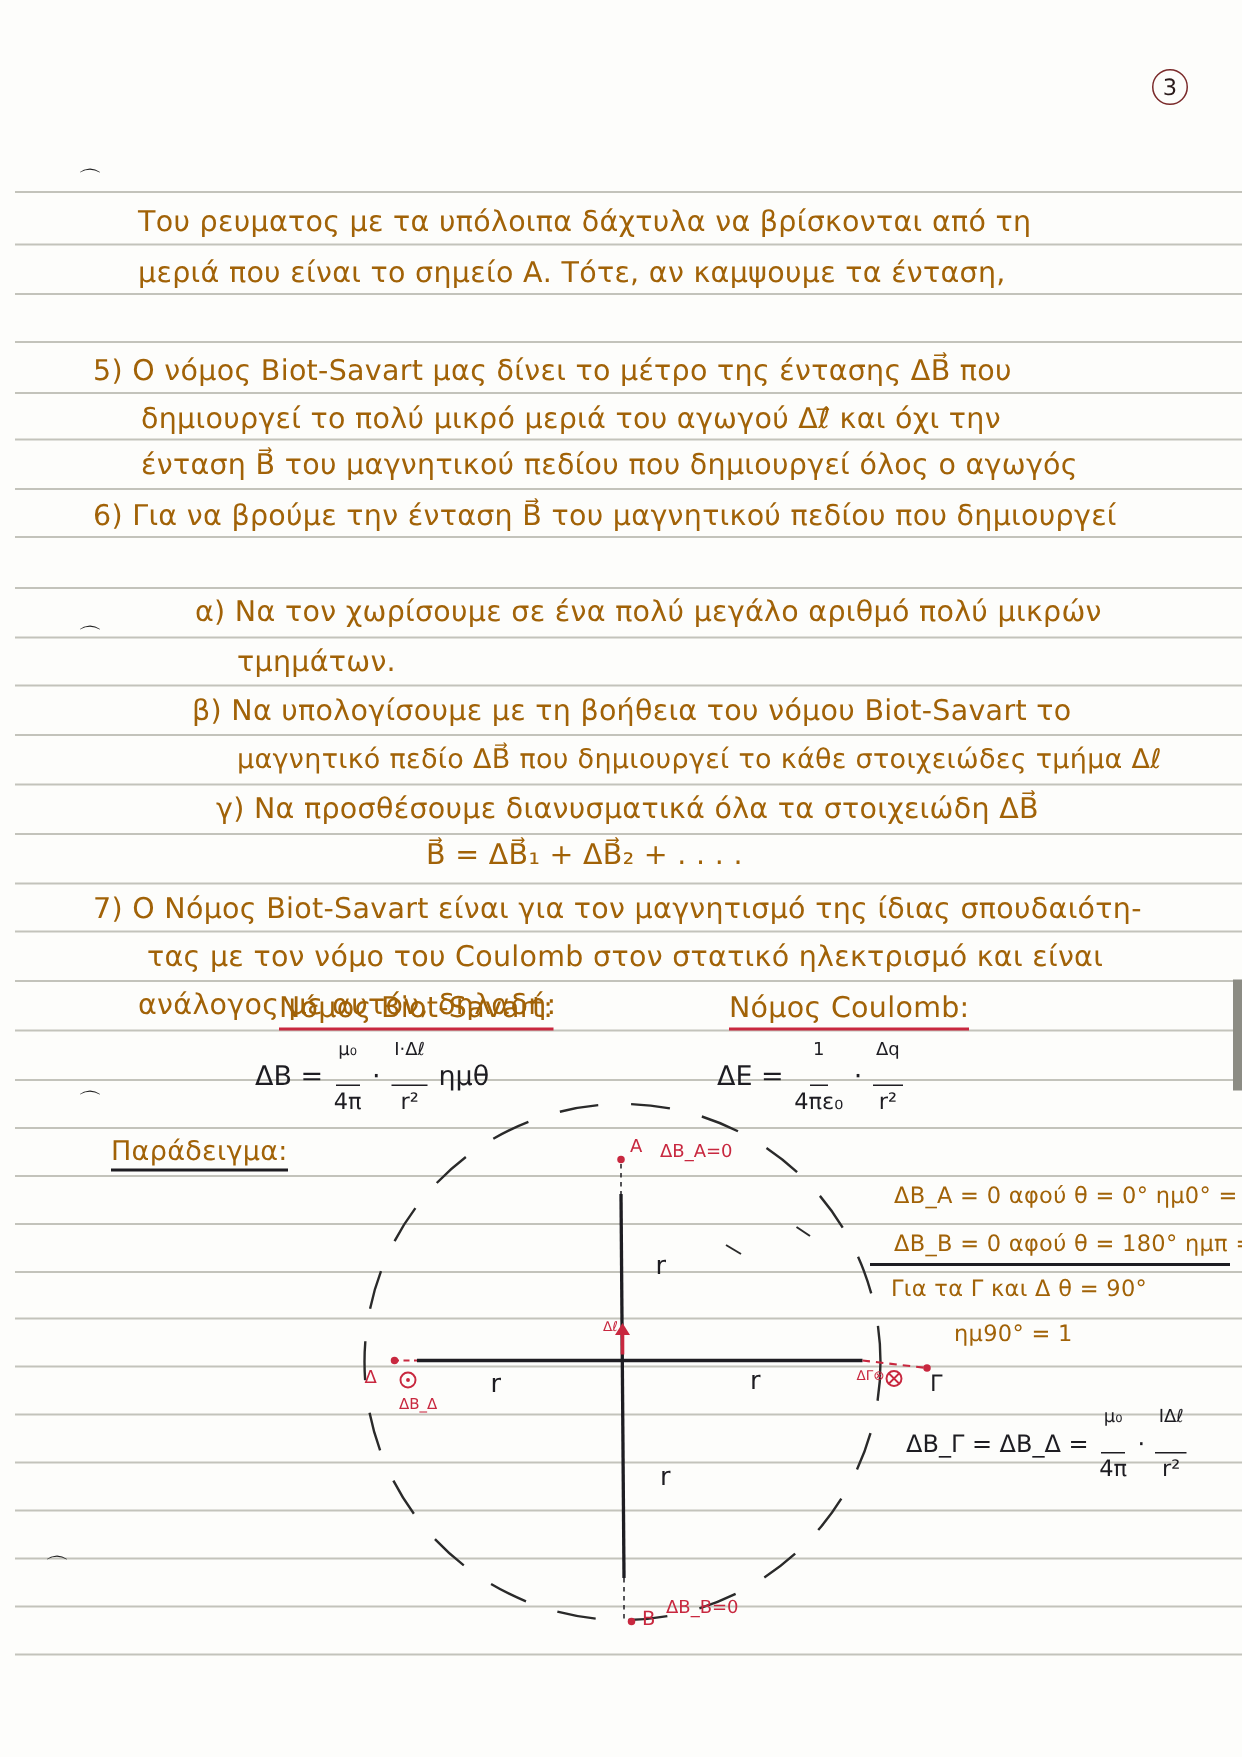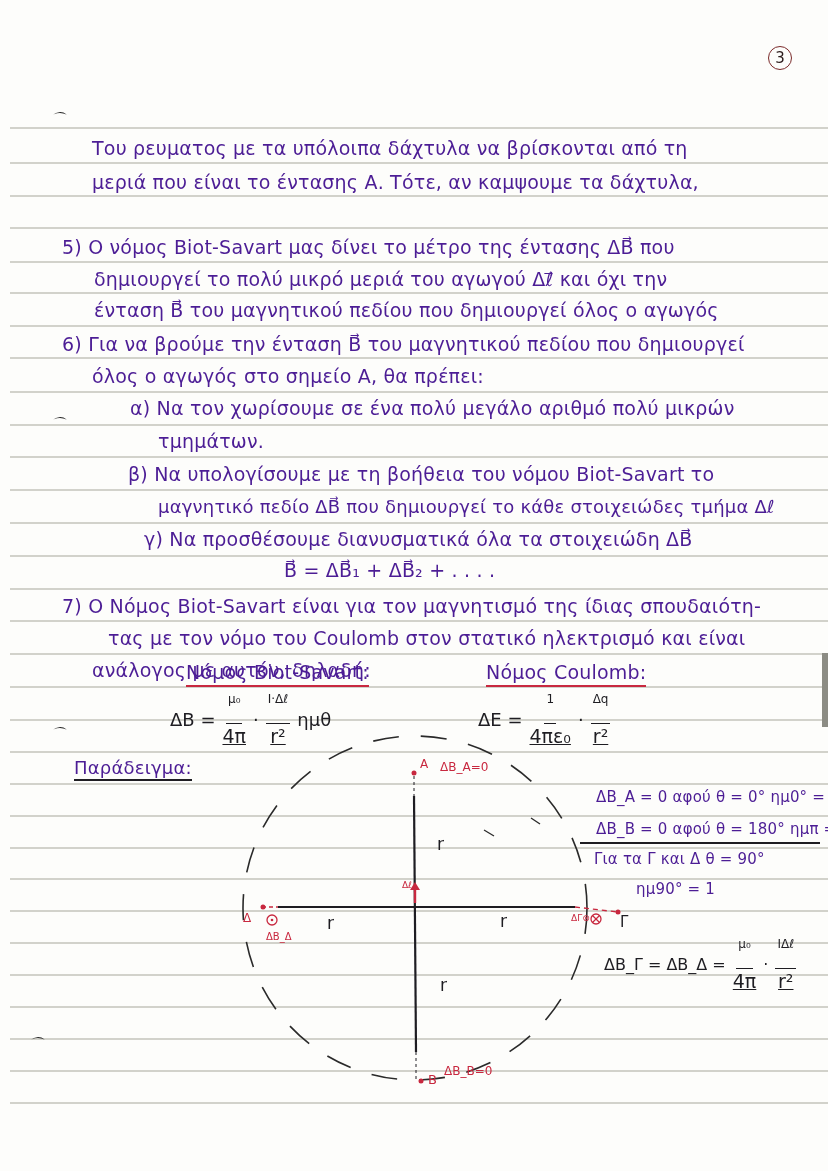--- a/index.html
+++ b/index.html
@@ -13,28 +13,28 @@
     .rules { position: absolute; left: 0; top: 0; width: 828px; height: 1171px; }
     .scrollbar-edge { position: absolute; right: 0; top: 653px; width: 6px; height: 74px; background: #8c8c84; }
     .page-num {
       position: absolute; left: 768px; top: 46px; width: 22px; height: 22px;
       border: 1.6px solid #7a2a2a; border-radius: 50%;
       font-size: 15px; line-height: 22px; text-align: center; color: #2a1a1a;
     }
     .line {
       position: absolute; white-space: nowrap;
       font-family: "DejaVu Sans", sans-serif; font-size: 19px; letter-spacing: 0.2px;
-      color: #4c1d95;
+      color: #a16207;
     }
     .ink-red { color: #c8283f; }
     .heading-u { border-bottom: 2px solid #c8283f; padding-bottom: 2px; }
     .heading-k { border-bottom: 2px solid #1e1d22; padding-bottom: 1px; }
     .frac { display: inline-flex; flex-direction: column; align-items: center; vertical-align: middle; margin: 0 3px; line-height: 1; }
     .frac .num { border-bottom: 1.6px solid #1e1d22; padding: 0 2px 18px; font-size: 12px; text-align: right; }
-    .frac .den { padding-top: 3px; font-size: 19px; text-decoration: underline; }
+    .frac .den { padding-top: 3px; font-size: 15px; }
     .formula { position: absolute; font-size: 18px; white-space: nowrap; display: flex; align-items: center; gap: 4px; }
     .diagram { position: absolute; left: 0; top: 0; width: 828px; height: 1171px; pointer-events: none; }
     .lbl { position: absolute; font-size: 12px; white-space: nowrap; }
     .lbl-big { font-size: 17px; }
     .divider { position: absolute; height: 2px; background: #1e1d22; }
     .margin-mark { position: absolute; font-size: 16px; color: #222; }
   </style>
 </head>
 <body>
 
@@ -79,37 +79,36 @@
   <div class="scrollbar-edge"></div>
 
   <div class="page-num">3</div>
 
   <div class="margin-mark" style="left:52px; top:110px;">⌒</div>
   <div class="margin-mark" style="left:52px; top:415px;">⌒</div>
   <div class="margin-mark" style="left:52px; top:725px;">⌒</div>
   <div class="margin-mark" style="left:30px; top:1035px;">⌒</div>
 
   <div class="line" style="left:92px; top:137px;">Του ρευματος με τα υπόλοιπα δάχτυλα να βρίσκονται από τη</div>
-  <div class="line" style="left:92px; top:171px;">μεριά που είναι το έντασης Α. Τότε, αν καμψουμε τα δάχτυλα,</div>
+  <div class="line" style="left:92px; top:171px;">μεριά που είναι το σημείο Α. Τότε, αν καμψουμε τα ένταση,</div>
 
   <div class="line" style="left:62px; top:236px;">5) Ο νόμος Biot-Savart μας δίνει το μέτρο της έντασης ΔB⃗ που</div>
   <div class="line" style="left:94px; top:268px;">δημιουργεί το πολύ μικρό μεριά του αγωγού Δℓ⃗ και όχι την</div>
   <div class="line" style="left:94px; top:299px;">ένταση B⃗ του μαγνητικού πεδίου που δημιουργεί όλος ο αγωγός</div>
 
   <div class="line" style="left:62px; top:333px;">6) Για να βρούμε την ένταση B⃗ του μαγνητικού πεδίου που δημιουργεί</div>
-  <div class="line" style="left:92px; top:365px;">όλος ο αγωγός στο σημείο Α, θα πρέπει:</div>
   <div class="line" style="left:130px; top:397px;">α) Να τον χωρίσουμε σε ένα πολύ μεγάλο αριθμό πολύ μικρών</div>
   <div class="line" style="left:158px; top:430px;">τμημάτων.</div>
   <div class="line" style="left:128px; top:463px;">β) Να υπολογίσουμε με τη βοήθεια του νόμου Biot-Savart το</div>
   <div class="line" style="left:158px; top:496px; font-size:18px;">μαγνητικό πεδίο ΔB⃗ που δημιουργεί το κάθε στοιχειώδες τμήμα Δℓ</div>
   <div class="line" style="left:144px; top:528px;">γ) Να προσθέσουμε διανυσματικά όλα τα στοιχειώδη ΔB⃗</div>
   <div class="line" style="left:284px; top:559px;">B⃗ = ΔB⃗₁ + ΔB⃗₂ + . . . .</div>
 
   <div class="line" style="left:62px; top:595px;">7) Ο Νόμος Biot-Savart είναι για τον μαγνητισμό της ίδιας σπουδαιότη-</div>
-  <div class="line" style="left:108px; top:627px;text-align:right;">τας με τον νόμο του Coulomb στον στατικό ηλεκτρισμό και είναι</div>
+  <div class="line" style="left:98px; top:627px;text-align:right;">τας με τον νόμο του Coulomb στον στατικό ηλεκτρισμό και είναι</div>
   <div class="line" style="left:92px; top:659px;">ανάλογος με αυτόν, δηλαδή:</div>
 
   <div class="line heading-u" style="left:186px; top:661px;">Νόμος Biot-Savart:</div>
   <div class="line heading-u" style="left:486px; top:661px;">Νόμος Coulomb:</div>
 
   <div class="formula" style="left:170px; top:693px;">
     <span>ΔB =</span>
     <span class="frac">
       <span class="num">μ₀</span>
       <span class="den">4π</span>

